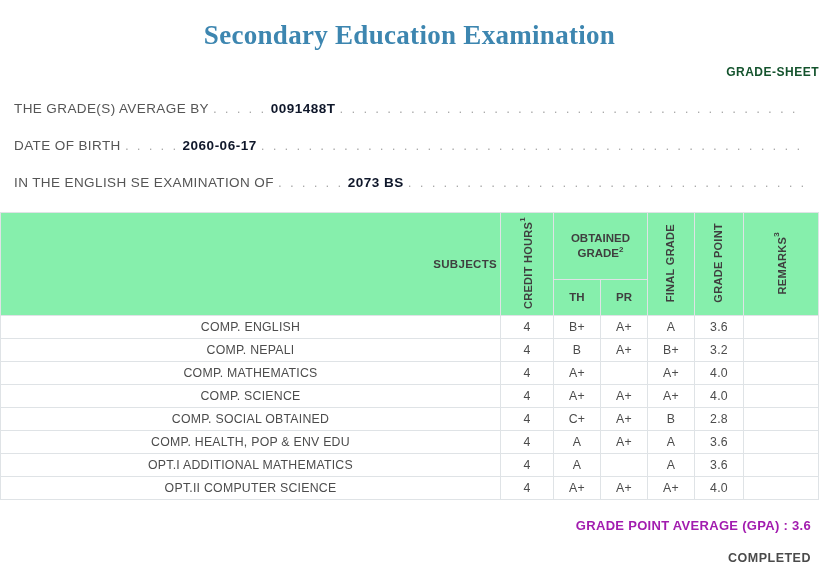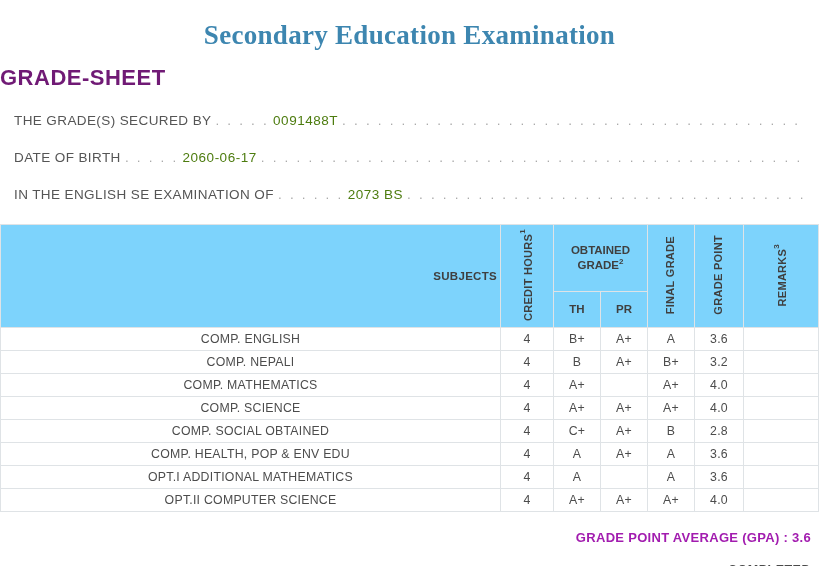--- a/index.html
+++ b/index.html
@@ -23,64 +23,64 @@
   .title {
     text-align: center;
     color: #3d86b0;
     font-family: "Liberation Serif", serif;
     font-weight: bold;
     font-size: 27px;
     letter-spacing: 0.3px;
     padding-top: 20px;
   }
   .subtitle {
-    text-align: left;
-    color: #701a75;
-    font-weight: bold;
-    font-size: 22px;
+    text-align: right;
+    color: #14532d;
+    font-weight: bold;
+    font-size: 12px;
     letter-spacing: 0.5px;
     padding-top: 14px;
   }
   .info-block {
     padding: 0 14px;
     margin-top: 22px;
   }
   .info-line {
     font-size: 13.5px;
     color: #555555;
     letter-spacing: 0.4px;
     margin-bottom: 22px;
     white-space: nowrap;
     overflow: hidden;
   }
   .info-line .label {
     color: #555555;
   }
   .info-line .value {
-    color: #4d7c0f;
-    font-weight: normal;
+    color: #0f172a;
+    font-weight: bold;
     letter-spacing: 0.5px;
   }
   .dots {
     color: #aaaaaa;
     letter-spacing: 2.2px;
   }
 
   table.grades {
     width: 100%;
     border-collapse: collapse;
     font-size: 12.5px;
     margin-top: 6px;
   }
   table.grades th, table.grades td {
     border: 1px solid #dfe3e6;
     color: #4c4c4c;
   }
   table.grades thead th {
-    background: #7dd3fc;
+    background: #86efac;
     font-weight: bold;
     color: #3f3f3f;
     font-size: 11.5px;
     padding: 4px 3px;
     vertical-align: middle;
   }
   th.subjects-head {
     text-align: right;
     padding-left: 8px !important;
     font-size: 12.5px;
@@ -140,21 +140,21 @@
 <body>
 
 <div class="page">
 
   <div class="title">Secondary Education Examination</div>
   <div class="subtitle">GRADE-SHEET</div>
 
   <div class="info-block">
 
     <div class="info-line">
-      <span class="label">THE GRADE(S) SECURED BY</span>
+      <span class="label">THE GRADE(S) AVERAGE BY</span>
       <span class="dots">. . . . .</span>
       <span class="value">0091488T</span>
       <span class="dots">. . . . . . . . . . . . . . . . . . . . . . . . . . . . . . . . . . . . . . . . . . . . . . . . . . . . . .</span>
     </div>
 
     <div class="info-line">
       <span class="label">DATE OF BIRTH</span>
       <span class="dots">. . . . .</span>
       <span class="value">2060-06-17</span>
       <span class="dots">. . . . . . . . . . . . . . . . . . . . . . . . . . . . . . . . . . . . . . . . . . . . . . . . . . . . . . . . . . . . . . . . .</span>

